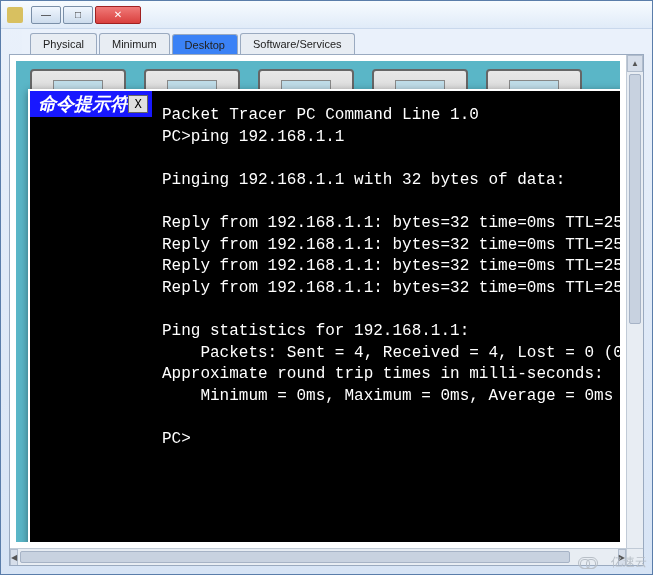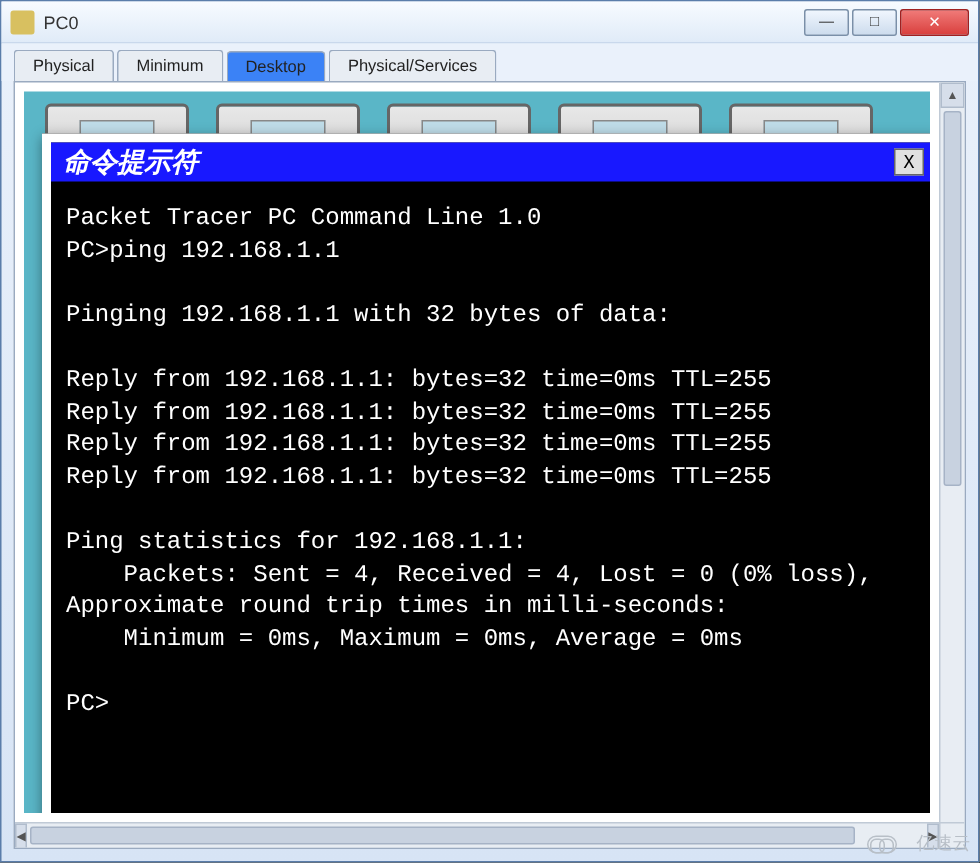--- a/index.html
+++ b/index.html
@@ -49,20 +49,21 @@
   .win-btn.close {
     width: 46px;
     background: linear-gradient(#f07a78, #d9403e);
     border-color: #a02020;
     color: white;
   }
   .tabbar {
     display: flex;
     padding: 4px 8px 0 8px;
     background: #eaf1fb;
+    margin-left: 21px;
   }
   .tab {
     padding: 4px 12px;
     border: 1px solid #9aaac0;
     border-bottom: none;
     background: #e8edf3;
     margin-right: 2px;
     border-radius: 3px 3px 0 0;
     font-size: 11px;
     color: #222;
@@ -100,24 +101,23 @@
   }
   .dicon-inner { width: 50px; height: 34px; background:#bfdce8; border:1px solid #888; }
 
   .cmd-window {
     position: absolute;
     left: 12px;
     top: 28px;
     width: 598px;
     height: 470px;
     background: #000;
-    border: 6px solid #ffffff;
+    border: 2px solid #ffffff;
     box-shadow: 0 2px 8px rgba(0,0,0,0.4);
     display: flex;
-    flex-direction: column;
     justify-content: space-between;
   }
   .cmd-title {
     height: 26px;
     background: #1818ff;
     display: flex;
     align-items: center;
     padding: 0 4px 0 8px;
   }
   .cmd-title-text {
@@ -185,39 +185,38 @@
   .wm-icon::before, .wm-icon::after { content:""; position:absolute; width:8px;height:8px;border:1.5px solid #b8bfc7;border-radius:4px; top:1px;}
   .wm-icon::before { left:1px;} .wm-icon::after { right:1px;}
 </style>
 </head>
 <body>
 
 <div class="win-frame">
 
   <div class="titlebar">
     <div class="title-icon"></div>
-    <div class="title-text">PC0</div>
     <div class="win-btns">
       <div class="win-btn">
           <span>—</span>
         </div>
       <div class="win-btn">
           <span>□</span>
         </div>
       <div class="win-btn close">
           <span>✕</span>
         </div>
     </div>
   </div>
 
   <div class="tabbar">
     <div class="tab">Physical</div>
     <div class="tab">Minimum</div>
     <div class="tab active">Desktop</div>
-    <div class="tab">Physical/Services</div>
+    <div class="tab">Software/Services</div>
   </div>
 
   <div class="content-panel">
     <div class="content-inner">
       <div class="desktop-bg">
         <div class="desktop-icons">
           <div class="dicon">
               <div class="dicon-inner"></div>
             </div>
           <div class="dicon">

